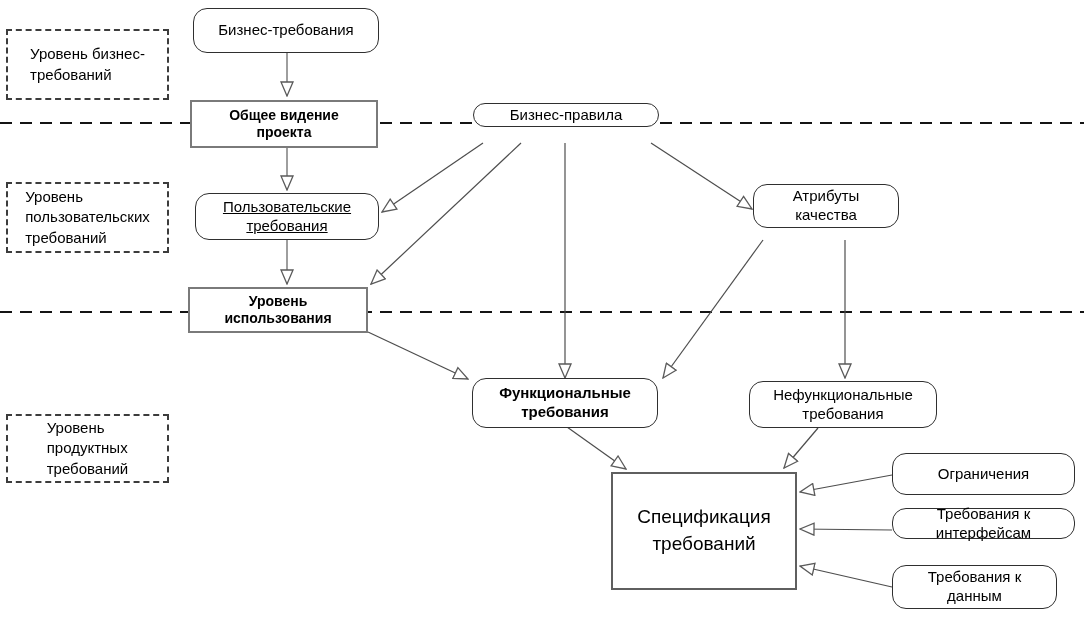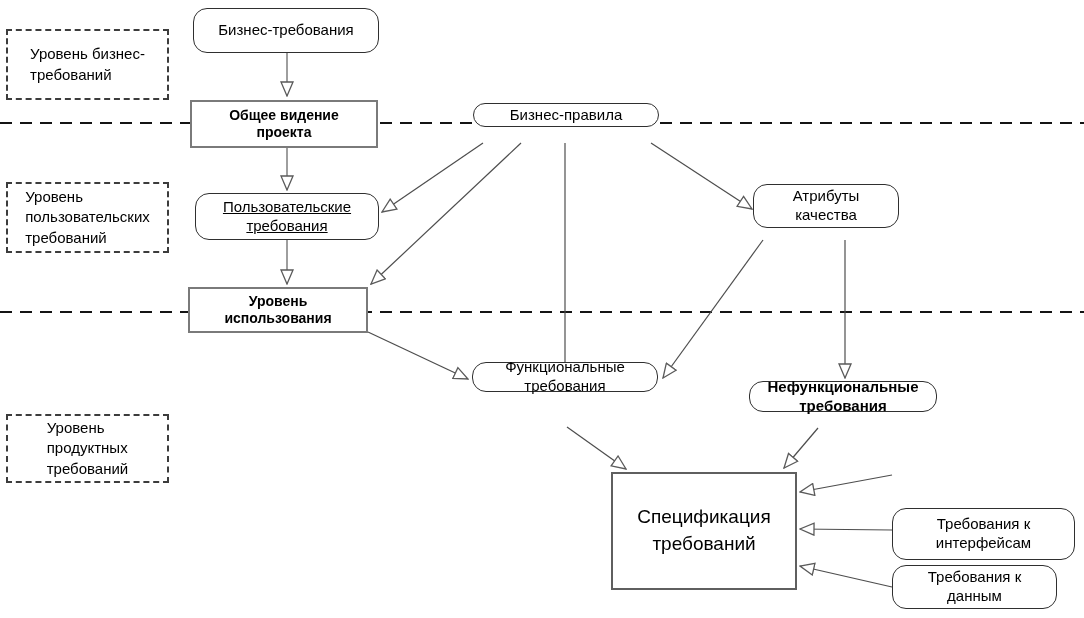--- a/index.html
+++ b/index.html
@@ -98,28 +98,29 @@
   <div class="node rounded" style="left:473px; top:103px; width:186px; height:24px;">Бизнес-правила</div>
 
   <div class="node rounded" style="left:195px; top:193px; width:184px; height:47px;text-decoration:underline;">Пользовательские
 требования</div>
 
   <div class="node rounded" style="left:753px; top:184px; width:146px; height:44px;">Атрибуты качества</div>
 
   <div class="node rect" style="left:188px; top:287px; width:180px; height:46px;">Уровень
 использования</div>
 
-  <div class="node rounded" style="left:472px; top:362px; width:186px; height:30px;">Функциональные
+  <div class="node rounded" style="left:472px; top:378px; width:186px; height:50px;font-weight:bold;">Функциональные
 требования</div>
 
-  <div class="node rounded" style="left:749px; top:381px; width:188px; height:31px;font-weight:bold;">Нефункциональные
+  <div class="node rounded" style="left:749px; top:381px; width:188px; height:47px;">Нефункциональные
 требования</div>
 
   <div class="node spec" style="left:611px; top:472px; width:186px; height:118px;">Спецификация
 требований</div>
 
+  <div class="node rounded" style="left:892px; top:453px; width:183px; height:42px;">Ограничения</div>
 
-  <div class="node rounded" style="left:892px; top:508px; width:183px; height:52px;">Требования к
+  <div class="node rounded" style="left:892px; top:508px; width:183px; height:31px;">Требования к
 интерфейсам</div>
 
   <div class="node rounded" style="left:892px; top:565px; width:165px; height:44px;">Требования к данным</div>
 
 </div>
 
 </body></html>

